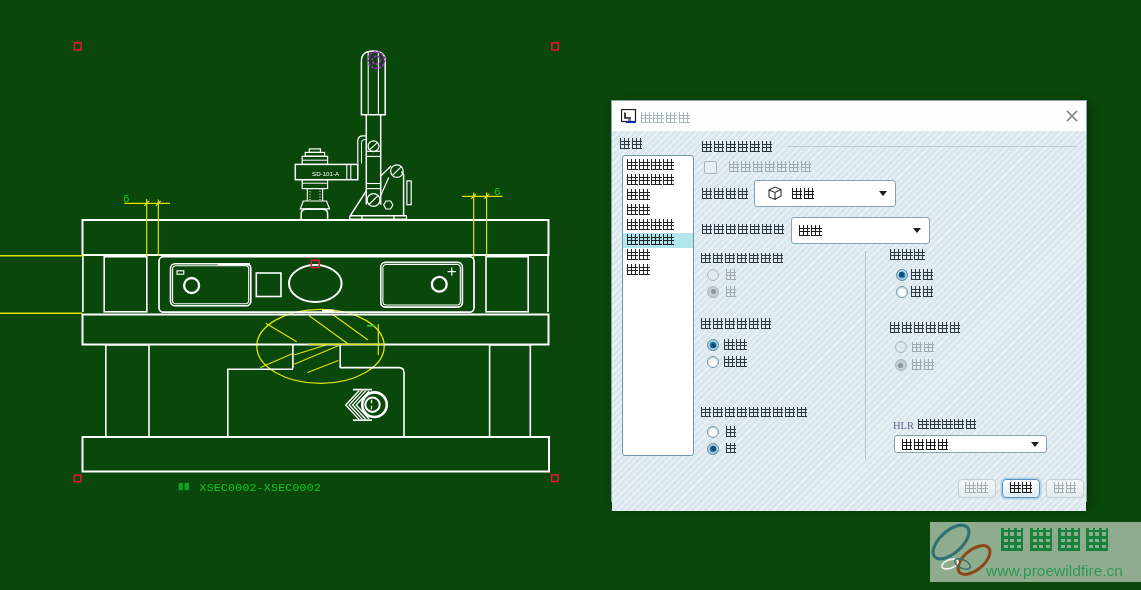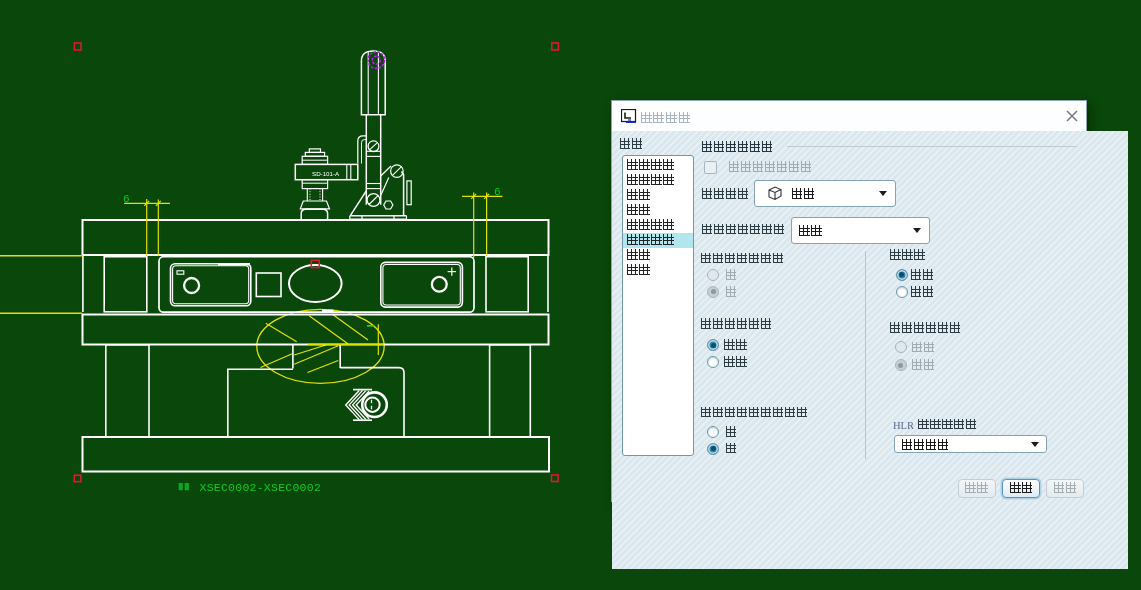--- a/index.html
+++ b/index.html
@@ -12,22 +12,22 @@
    repeating-linear-gradient(90deg,currentColor 0 1.15px,transparent 1.15px 3.8px),
    repeating-linear-gradient(0deg,currentColor 0 1.15px,transparent 1.15px 3.6px);
   opacity:.96;}
 
 #dlg{position:absolute;left:611px;top:100px;width:474px;height:400px;
   border:1px solid #90a6af;background:#fff;
   box-shadow:3px 4px 9px rgba(0,25,0,.55);}
 #dlg .tbar{position:absolute;left:0;top:0;width:100%;height:30px;background:#fdfeff;}
 #dlg .ttl{position:absolute;left:28px;top:9px;color:#9aaab6;font-size:13px;}
 #dlg .ttl i.g{width:11px;height:11px;opacity:.85;}
-#dlg .body{position:absolute;left:0;top:30px;width:100%;height:438px;
-  background:repeating-linear-gradient(135deg,#e9f0f4 0 1.8px,#dbe7ee 1.8px 4.6px);padding-left:42px;}
+#dlg .body{position:absolute;left:0;top:30px;width:100%;height:380px;
+  background:repeating-linear-gradient(135deg,#e9f0f4 0 1.8px,#dbe7ee 1.8px 4.6px);}
 .lbl{position:absolute;font-size:12px;color:#25343c;white-space:nowrap;line-height:11px;}
 .dis{color:#9daab2;}
 #list{position:absolute;left:9.5px;top:24px;width:70px;height:299px;background:#fff;
   border:1px solid #6f98ab;border-radius:3px;}
 #list .it{height:15px;padding-left:4px;color:#1b1b1b;font-size:12px;line-height:15px;}
 #list .sel{background:#b2e6ef;}
 
 .dd{position:absolute;background:#fff;border:1px solid #85a3b3;border-radius:3px;}
 .dd .arr{position:absolute;width:0;height:0;border-left:4.5px solid transparent;
   border-right:4.5px solid transparent;border-top:5px solid #1c1c1c;}
@@ -289,13 +289,25 @@
     <div class="dd" style="left:281.8px;top:303.5px;width:151px;height:16.5px">
       <span style="position:absolute;left:6px;top:2px;font-size:12px;color:#111"><i class="g"></i><i class="g"></i><i class="g"></i><i class="g"></i></span>
       <div class="arr" style="right:7px;top:6px"></div>
     </div>
 
     <div class="btn" style="left:345.6px;top:347.7px"><i class="g"></i><i class="g"></i></div>
     <div class="btn act" style="left:390.3px;top:347.5px"><i class="g" style="color:#141414"></i><i class="g" style="color:#141414"></i></div>
     <div class="btn" style="left:434px;top:347.7px"><i class="g"></i><i class="g"></i></div>
   </div>
 </div>
+<div id="wm">
+  <svg width="66" height="60" style="position:absolute;left:0;top:0">
+    <g fill="none">
+      <ellipse cx="21" cy="20" rx="22" ry="11" stroke="#2e7277" stroke-width="3.2" transform="rotate(-42 21 20)"></ellipse>
+      <ellipse cx="44" cy="38" rx="19" ry="10" stroke="#8a4718" stroke-width="3" transform="rotate(-40 44 38)"></ellipse>
+      <ellipse cx="20" cy="42" rx="8.5" ry="4.2" stroke="#edf3ec" stroke-width="1.6" transform="rotate(-20 20 42)"></ellipse>
+      <ellipse cx="32.5" cy="42" rx="8.5" ry="4.2" stroke="#2f6f70" stroke-width="1.4" transform="rotate(25 32.5 42)"></ellipse>
+    </g>
+  </svg>
+  <div class="t1"><i class="g"></i><i class="g"></i><i class="g"></i><i class="g"></i></div>
+  <div class="t2">www.proewildfire.cn</div>
 </div>
+</div>
 
 </body></html>

